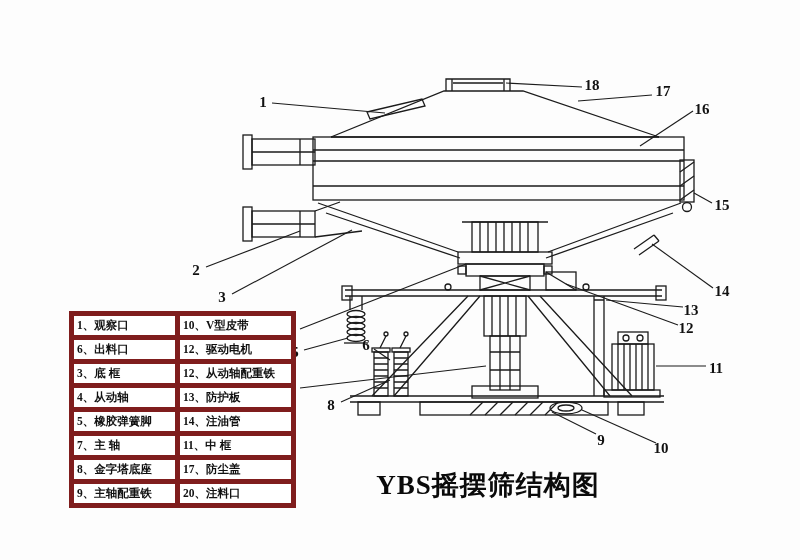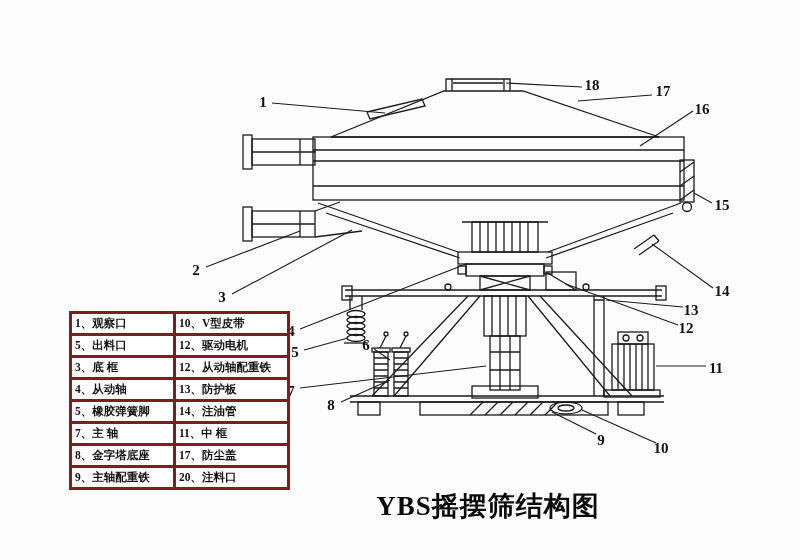--- a/index.html
+++ b/index.html
@@ -7,27 +7,27 @@
     position:relative;width:800px;height:560px;background:#fdfdfd;
     overflow:hidden;font-family:"Liberation Serif",serif;color:#111;
   }
   svg{position:absolute;left:0;top:0;}
   .legend{
     position:absolute;left:69px;top:311px;width:206px;
     border-collapse:collapse;table-layout:fixed;
     font-family:"Liberation Serif",serif;font-size:11.5px;font-weight:bold;color:#111;
   }
   .legend td{
-    border:3px solid #7f1d1d;height:19px;padding:0 3px;line-height:1.1;
+    border:5px solid #7f1d1d;height:19px;padding:0 3px;line-height:1.1;
     white-space:nowrap;overflow:hidden;background:#fff;
   }
   .legend td.col-l{width:95px;}
   .legend td.col-r{width:105px;}
   .title{
-    position:absolute;left:338px;top:488px;width:300px;text-align:center;
+    position:absolute;left:338px;top:467px;width:300px;text-align:center;
     font-size:27px;font-weight:bold;letter-spacing:1px;
     font-family:"Liberation Serif",serif;color:#0a0a0a;
   }
   .callout-text{font-family:"Liberation Serif",serif;font-size:15px;font-weight:bold;fill:#111;}
 </style>
 </head>
 <body>
 
 <div class="page">
 
@@ -193,21 +193,21 @@
     </g>
   </svg>
 
   <table class="legend">
     <tbody>
       <tr>
         <td class="col-l">1、观察口</td>
         <td class="col-r">10、V型皮带</td>
       </tr>
       <tr>
-        <td class="col-l">5、出料口</td>
+        <td class="col-l">6、出料口</td>
         <td class="col-r">12、驱动电机</td>
       </tr>
       <tr>
         <td class="col-l">3、底 框</td>
         <td class="col-r">12、从动轴配重铁</td>
       </tr>
       <tr>
         <td class="col-l">4、从动轴</td>
         <td class="col-r">13、防护板</td>
       </tr>

